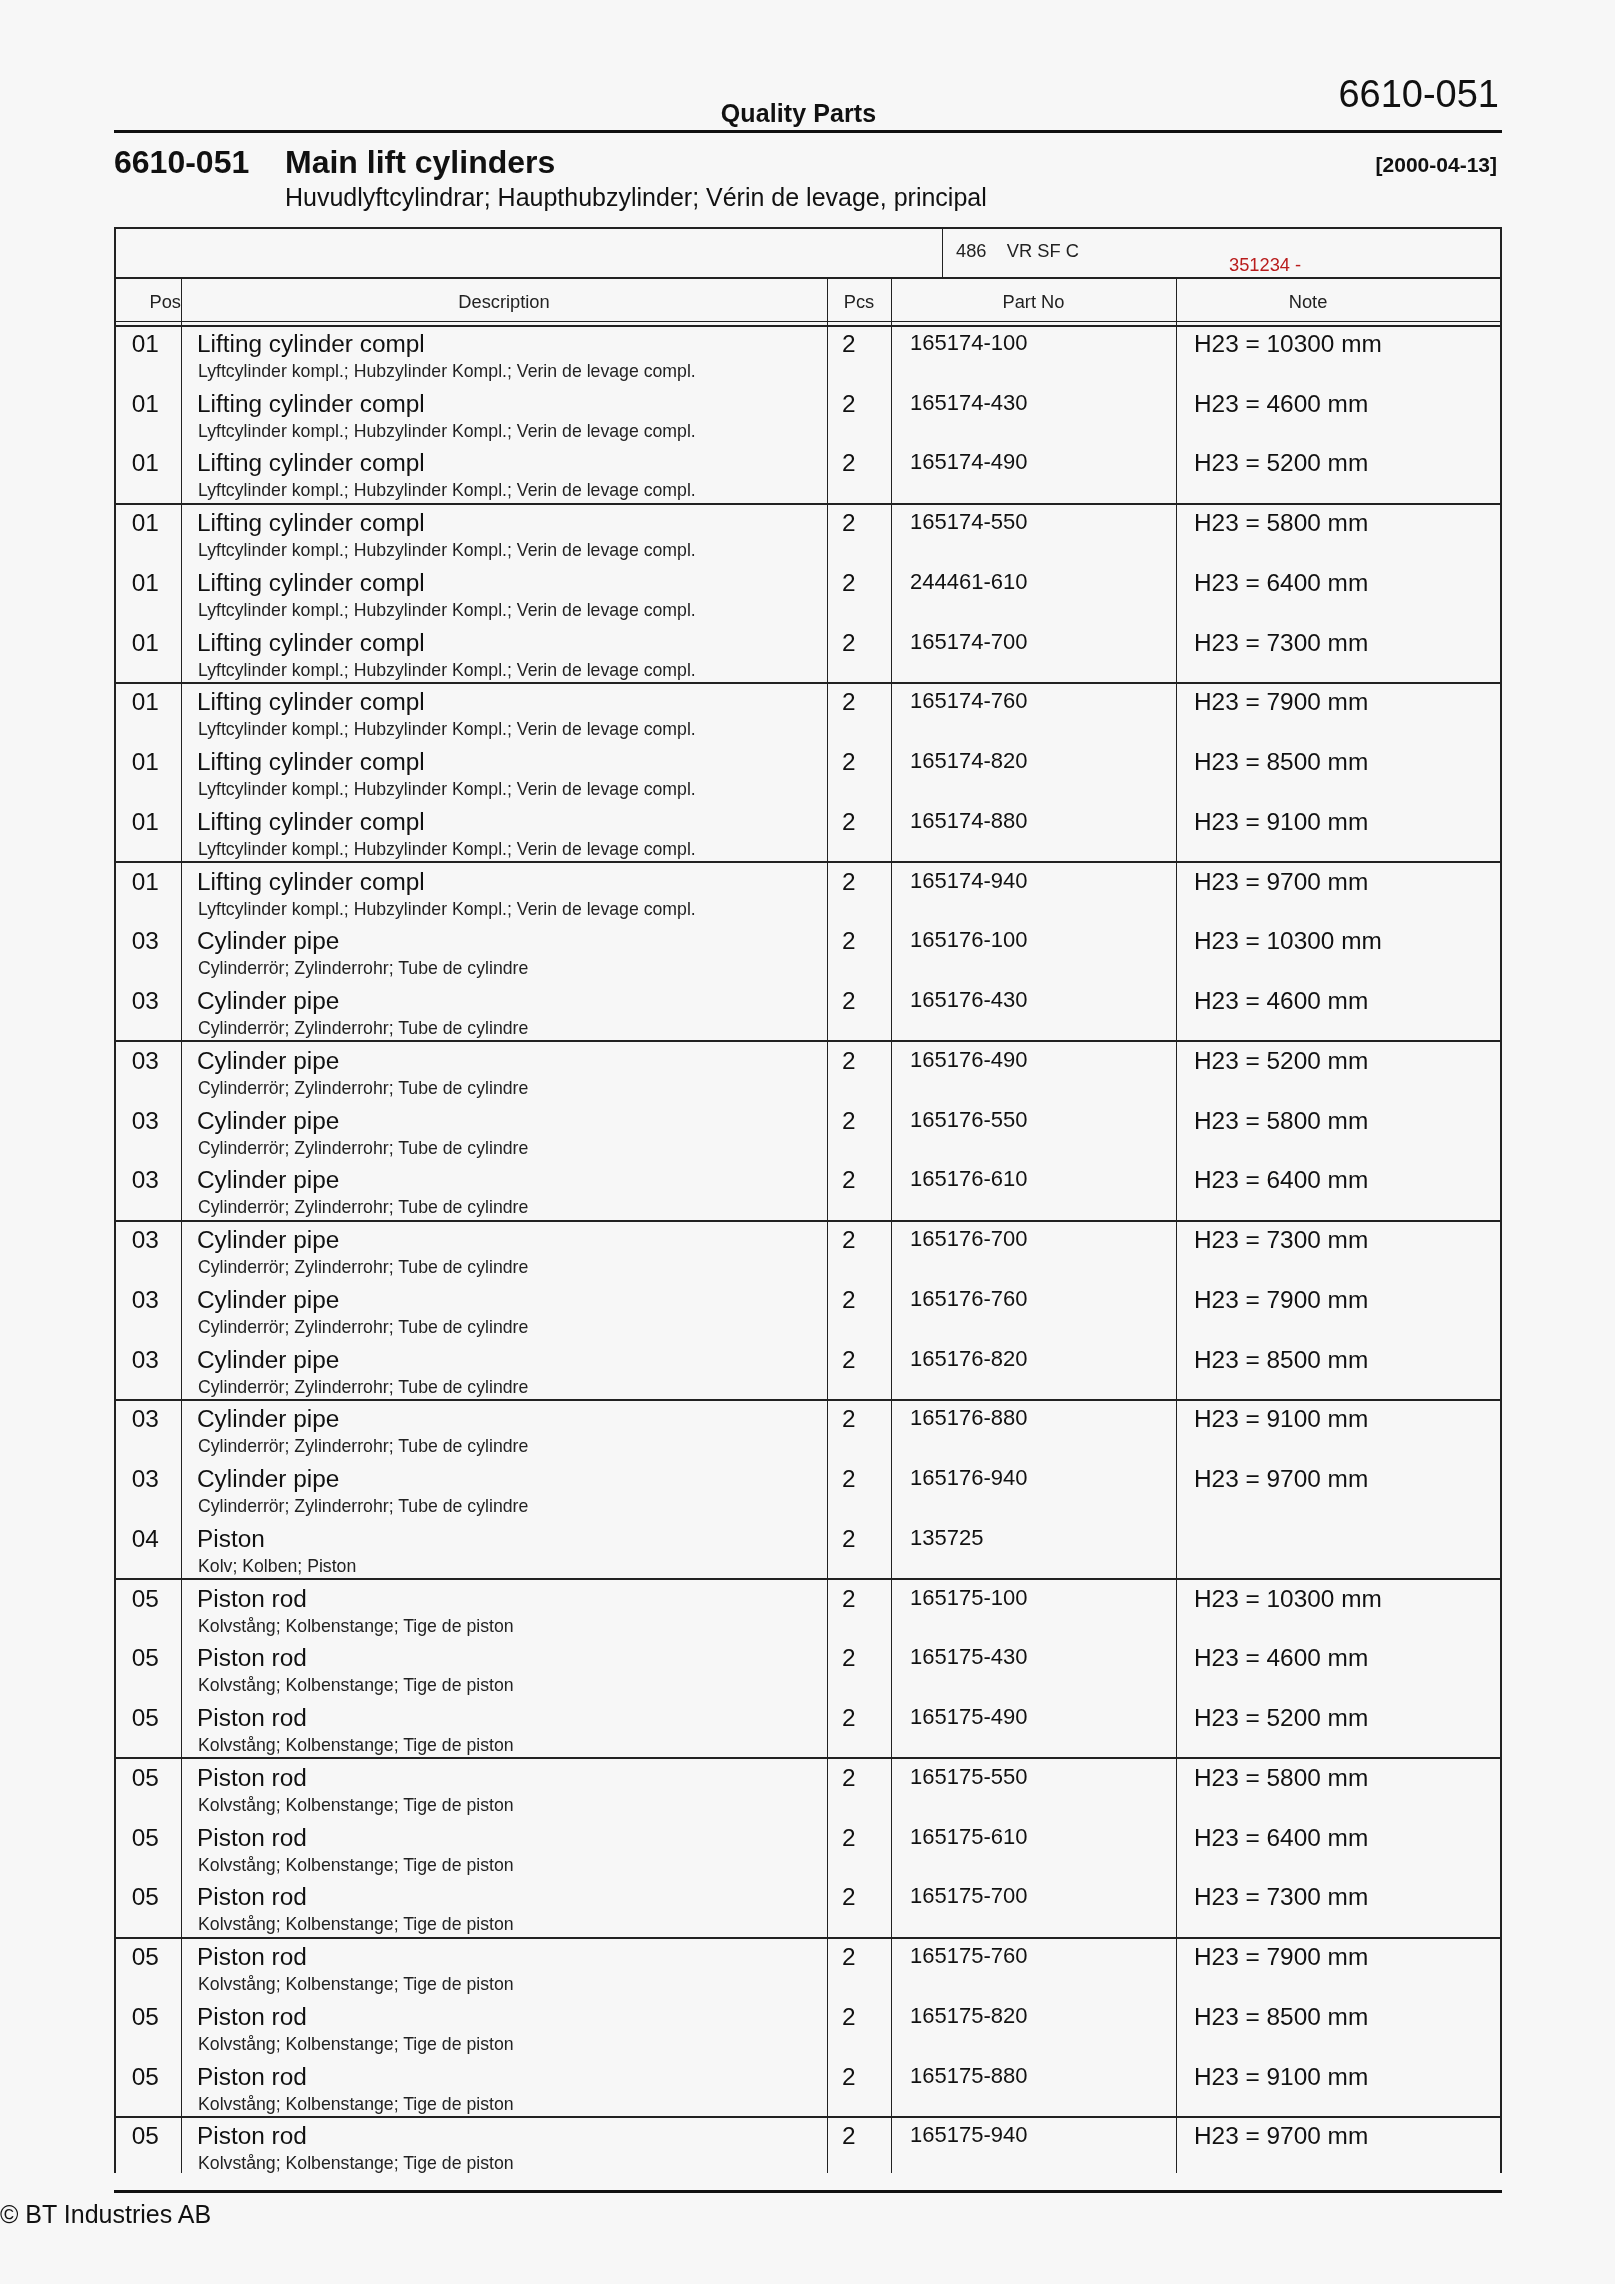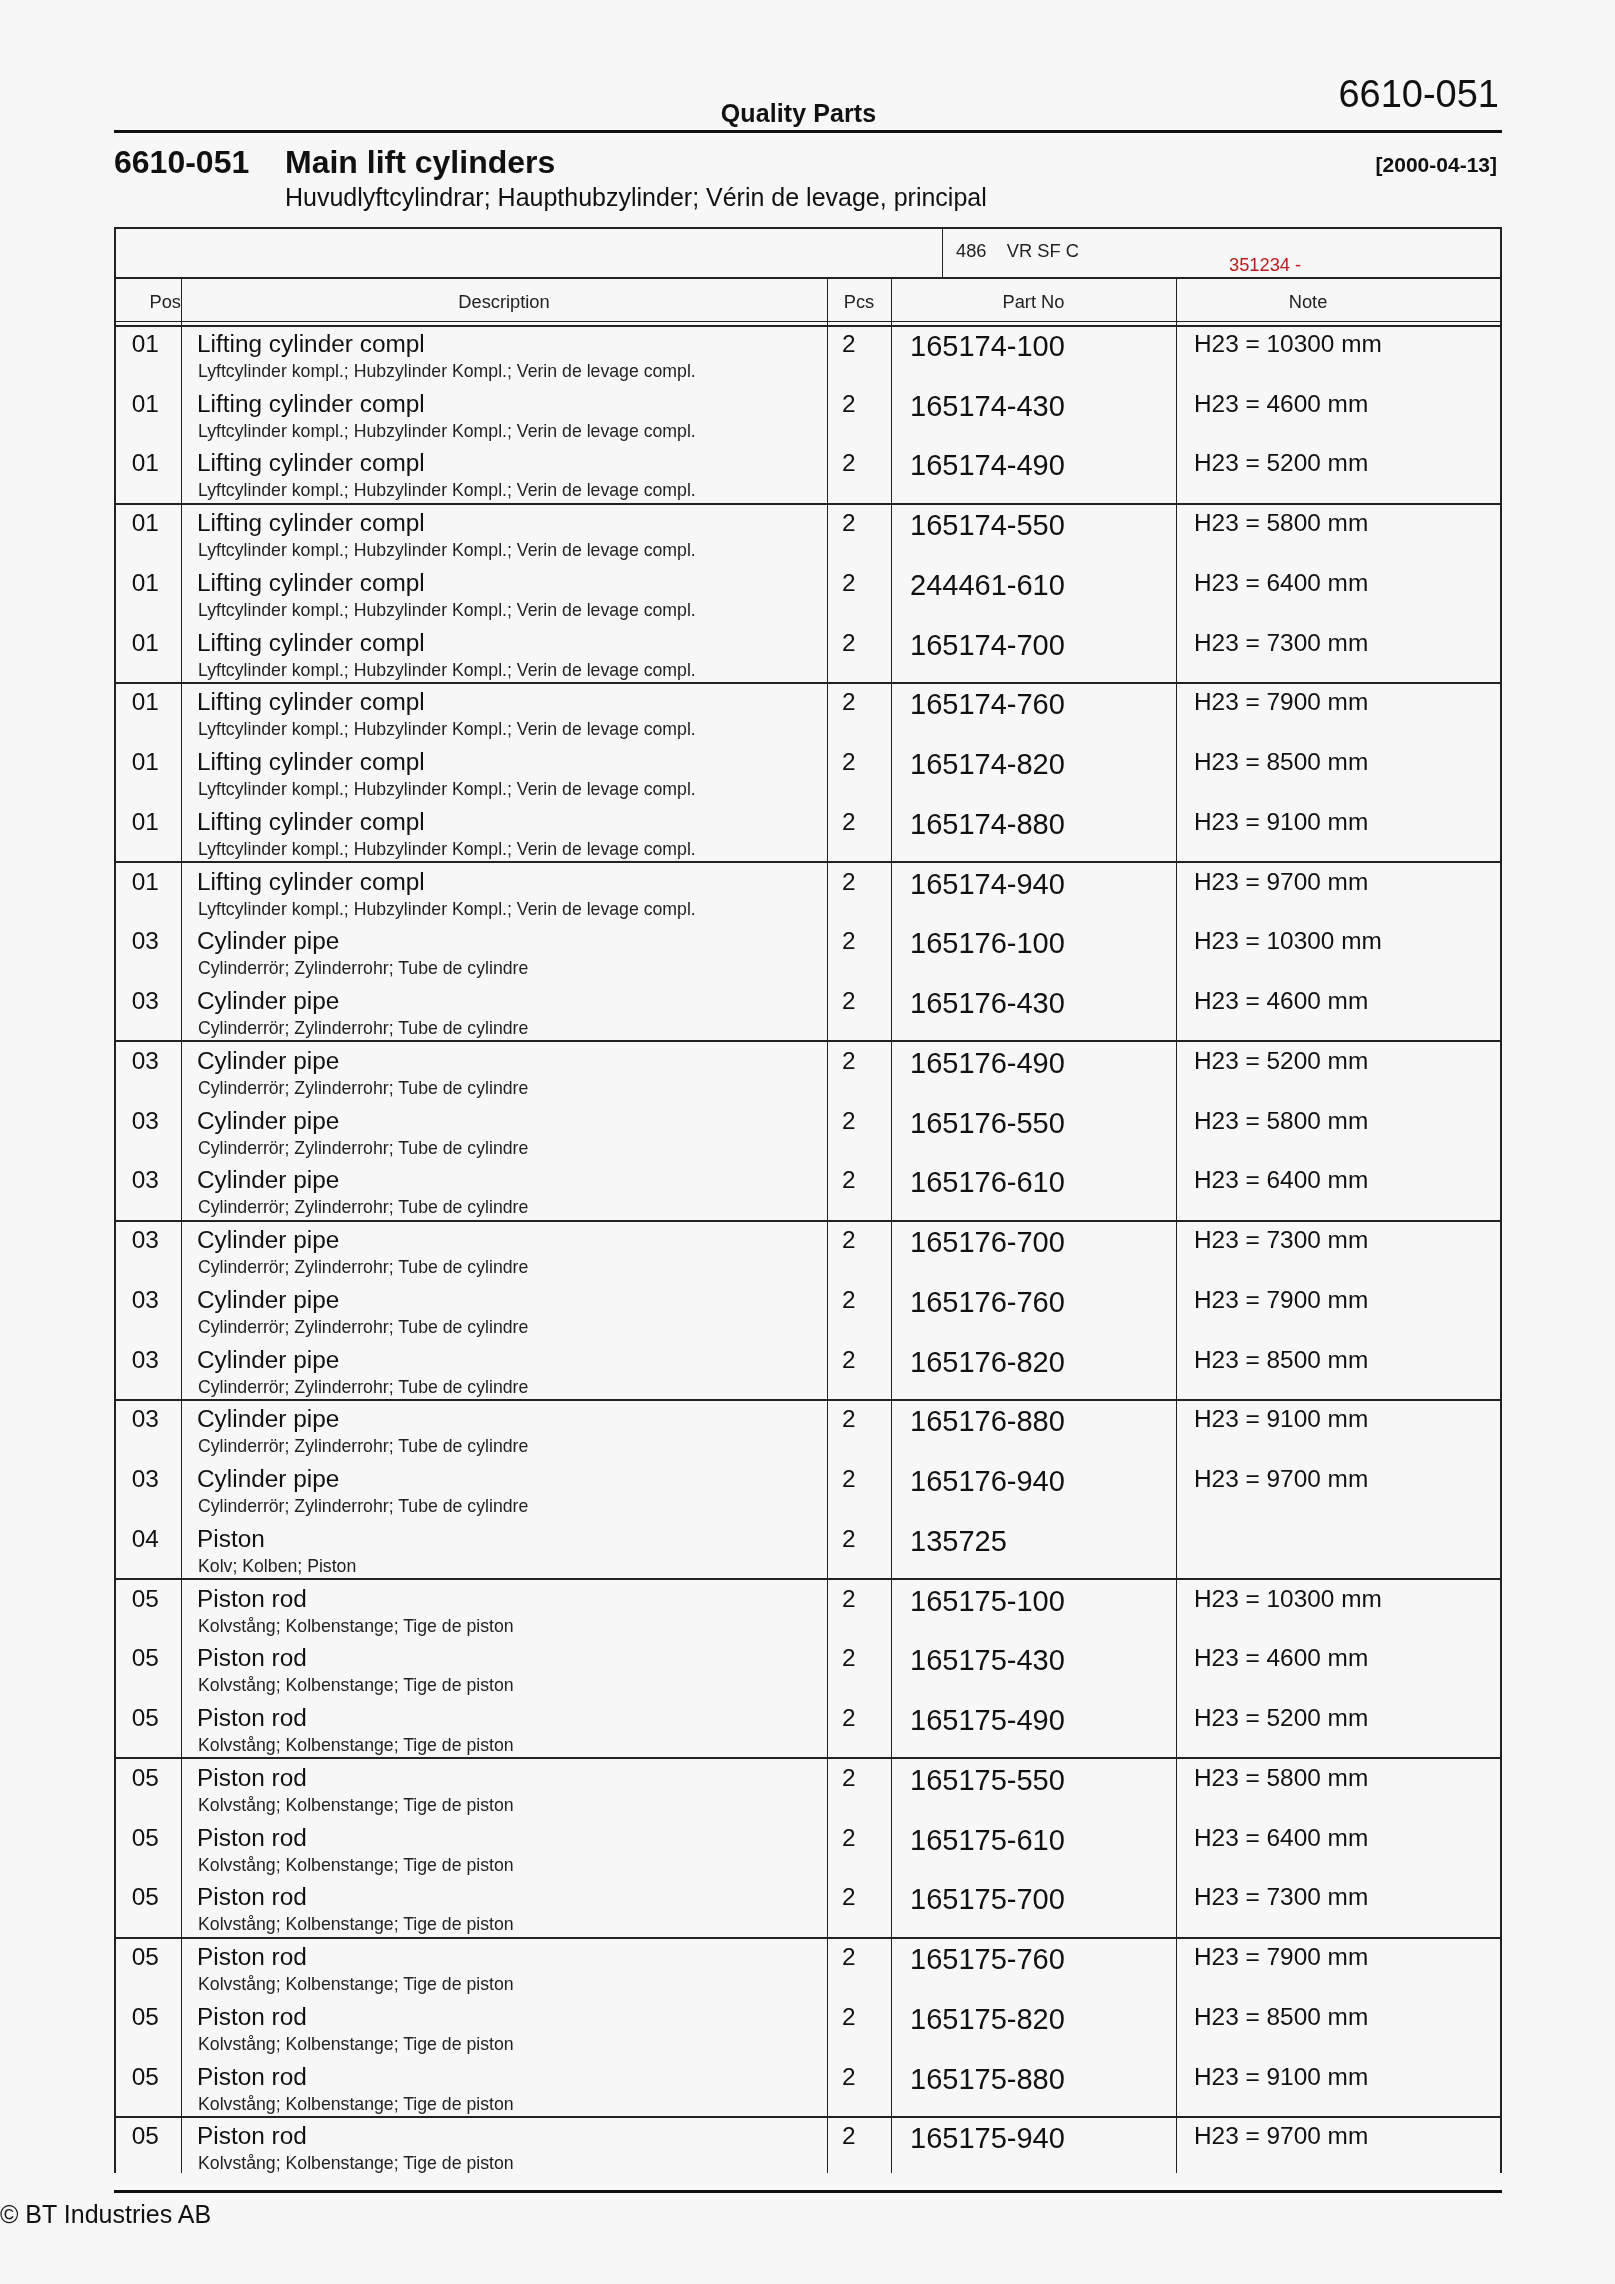--- a/index.html
+++ b/index.html
@@ -31,21 +31,21 @@
     #model-box-code { left: 956px; top: 240px; font-size: 18.3px; color: #222; }
     #model-box-serial { left: 1229px; top: 240px; font-size: 18.3px; color: #b91c1c; margin-top: 14px; }
 
     .th { position: absolute; top: 291px; font-size: 18.3px; text-align: center; color: #222; }
 
     .row { position: absolute; left: 114px; width: 1388px; height: 60px; }
     .row .pos { position: absolute; left: 17.7px; top: 0; font-size: 24.4px; }
     .row .desc { position: absolute; left: 83px; top: 0; font-size: 24.4px; }
     .row .desc-sub { position: absolute; left: 84px; top: 31px; font-size: 17.7px; color: #222; white-space: nowrap; text-align: center; }
     .row .pcs { position: absolute; left: 728px; top: 0; font-size: 24.4px; }
-    .row .partno { position: absolute; left: 796px; top: 0; font-size: 29px; }
+    .row .partno { position: absolute; left: 796px; top: 0; font-size: 22px; }
     .row .note { position: absolute; left: 1080px; top: 0; font-size: 24.4px; }
 
     #footer-rule { left: 114px; width: 1388px; top: 2190px; height: 2.7px; background: #111; }
     #footer { left: 0; width: 1616px; top: 2200px; text-align: left; font-size: 25px; }
   </style>
 </head>
 <body>
 
 <div class="abs" id="brand">Quality Parts</div>
 <div class="abs" id="page-code">6610-051</div>

